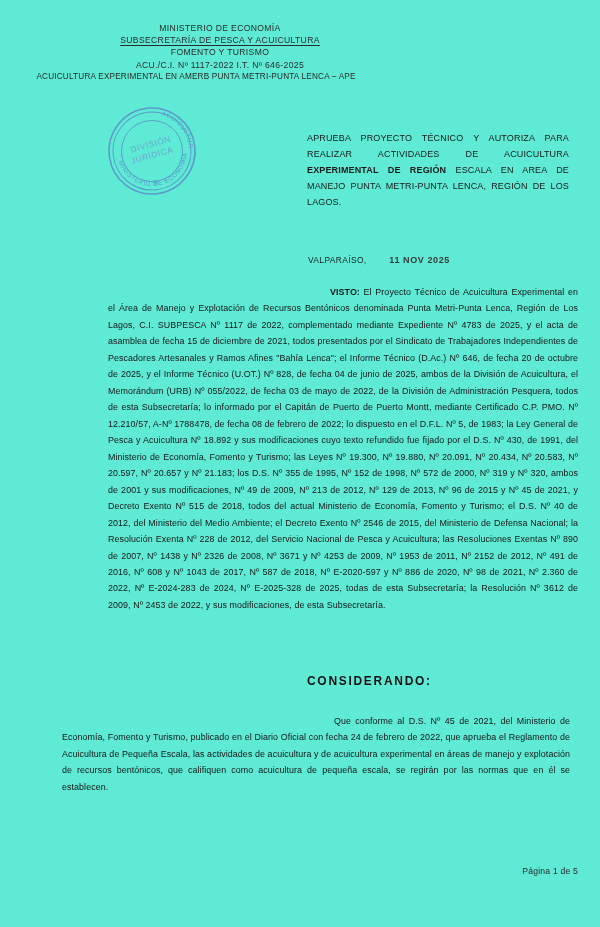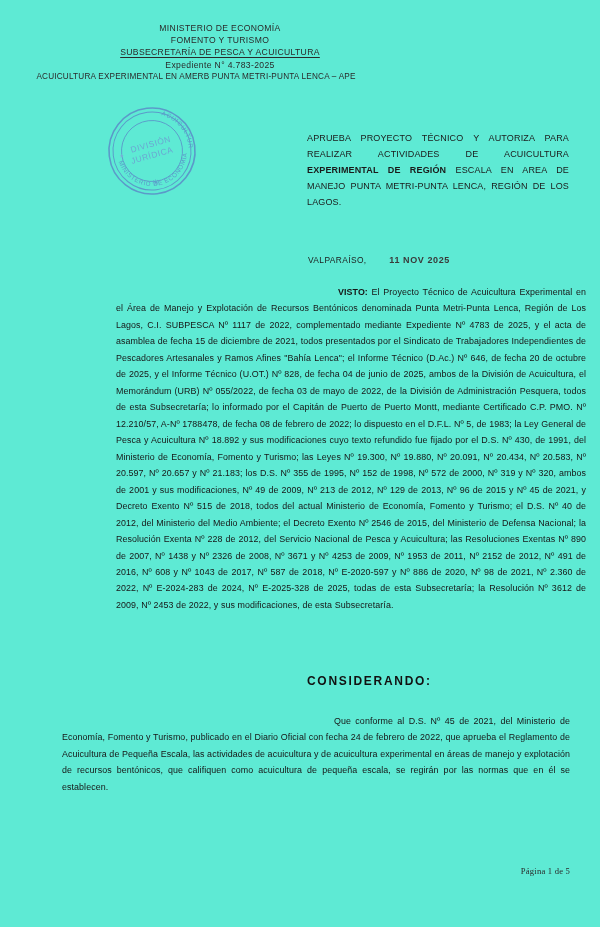--- a/index.html
+++ b/index.html
@@ -106,21 +106,21 @@
     margin-left: 20px;
     font-size: 9px;
     font-weight: bold;
     letter-spacing: 0.6px;
     color: #3a3a3a;
   }
 
   
   .body-wrap {
     position: absolute;
-    left: 116px;
+    left: 108px;
     top: 284px;
     width: 470px;
   }
   p.para {
     margin: 0;
     font-size: 8.9px;
     line-height: 1.85;
     text-align: justify;
     text-justify: inter-word;
     letter-spacing: 0.08px;
@@ -143,40 +143,39 @@
     position: absolute;
     left: 62px;
     top: 713px;
     width: 508px;
   }
   .cons-indent { display: inline-block; width: 272px; }
 
   
   .footer {
     position: absolute;
-    left: 0;
+    left: 8px;
     top: 866px;
     width: 570px;
     text-align: right;
     font-size: 8.6px;
     color: #2a2a2a;
     letter-spacing: 0.2px;
-    font-family: Liberation Serif, serif;
   }
 </style>
 </head>
 <body>
 
 <div class="page">
 
   <div class="letterhead">
     <div class="lh-line">MINISTERIO DE ECONOMÍA</div>
+    <div class="lh-line underline">SUBSECRETARÍA DE PESCA Y ACUICULTURA</div>
     <div class="lh-line">FOMENTO Y TURISMO</div>
-    <div class="lh-line underline">SUBSECRETARÍA DE PESCA Y ACUICULTURA</div>
-    <div class="lh-line">Expediente N° 4.783-2025</div>
+    <div class="lh-line">ACU./C.I. Nº 1117-2022 I.T.  Nº 646-2025</div>
     <div class="lh-line wide">ACUICULTURA EXPERIMENTAL EN AMERB PUNTA METRI-PUNTA LENCA – APE</div>
   </div>
 
   <div class="stamp">
     <svg viewBox="0 0 102 102" width="102" height="102" aria-hidden="true">
       <defs>
         <path id="arcTop" d="M 14,51 A 37,37 0 0 1 88,51"></path>
         <path id="arcBot" d="M 16,51 A 35,35 0 0 0 86,51"></path>
       </defs>
       <circle cx="51" cy="51" r="43" fill="none" stroke="#5b8dc8" stroke-width="1.6"></circle>

